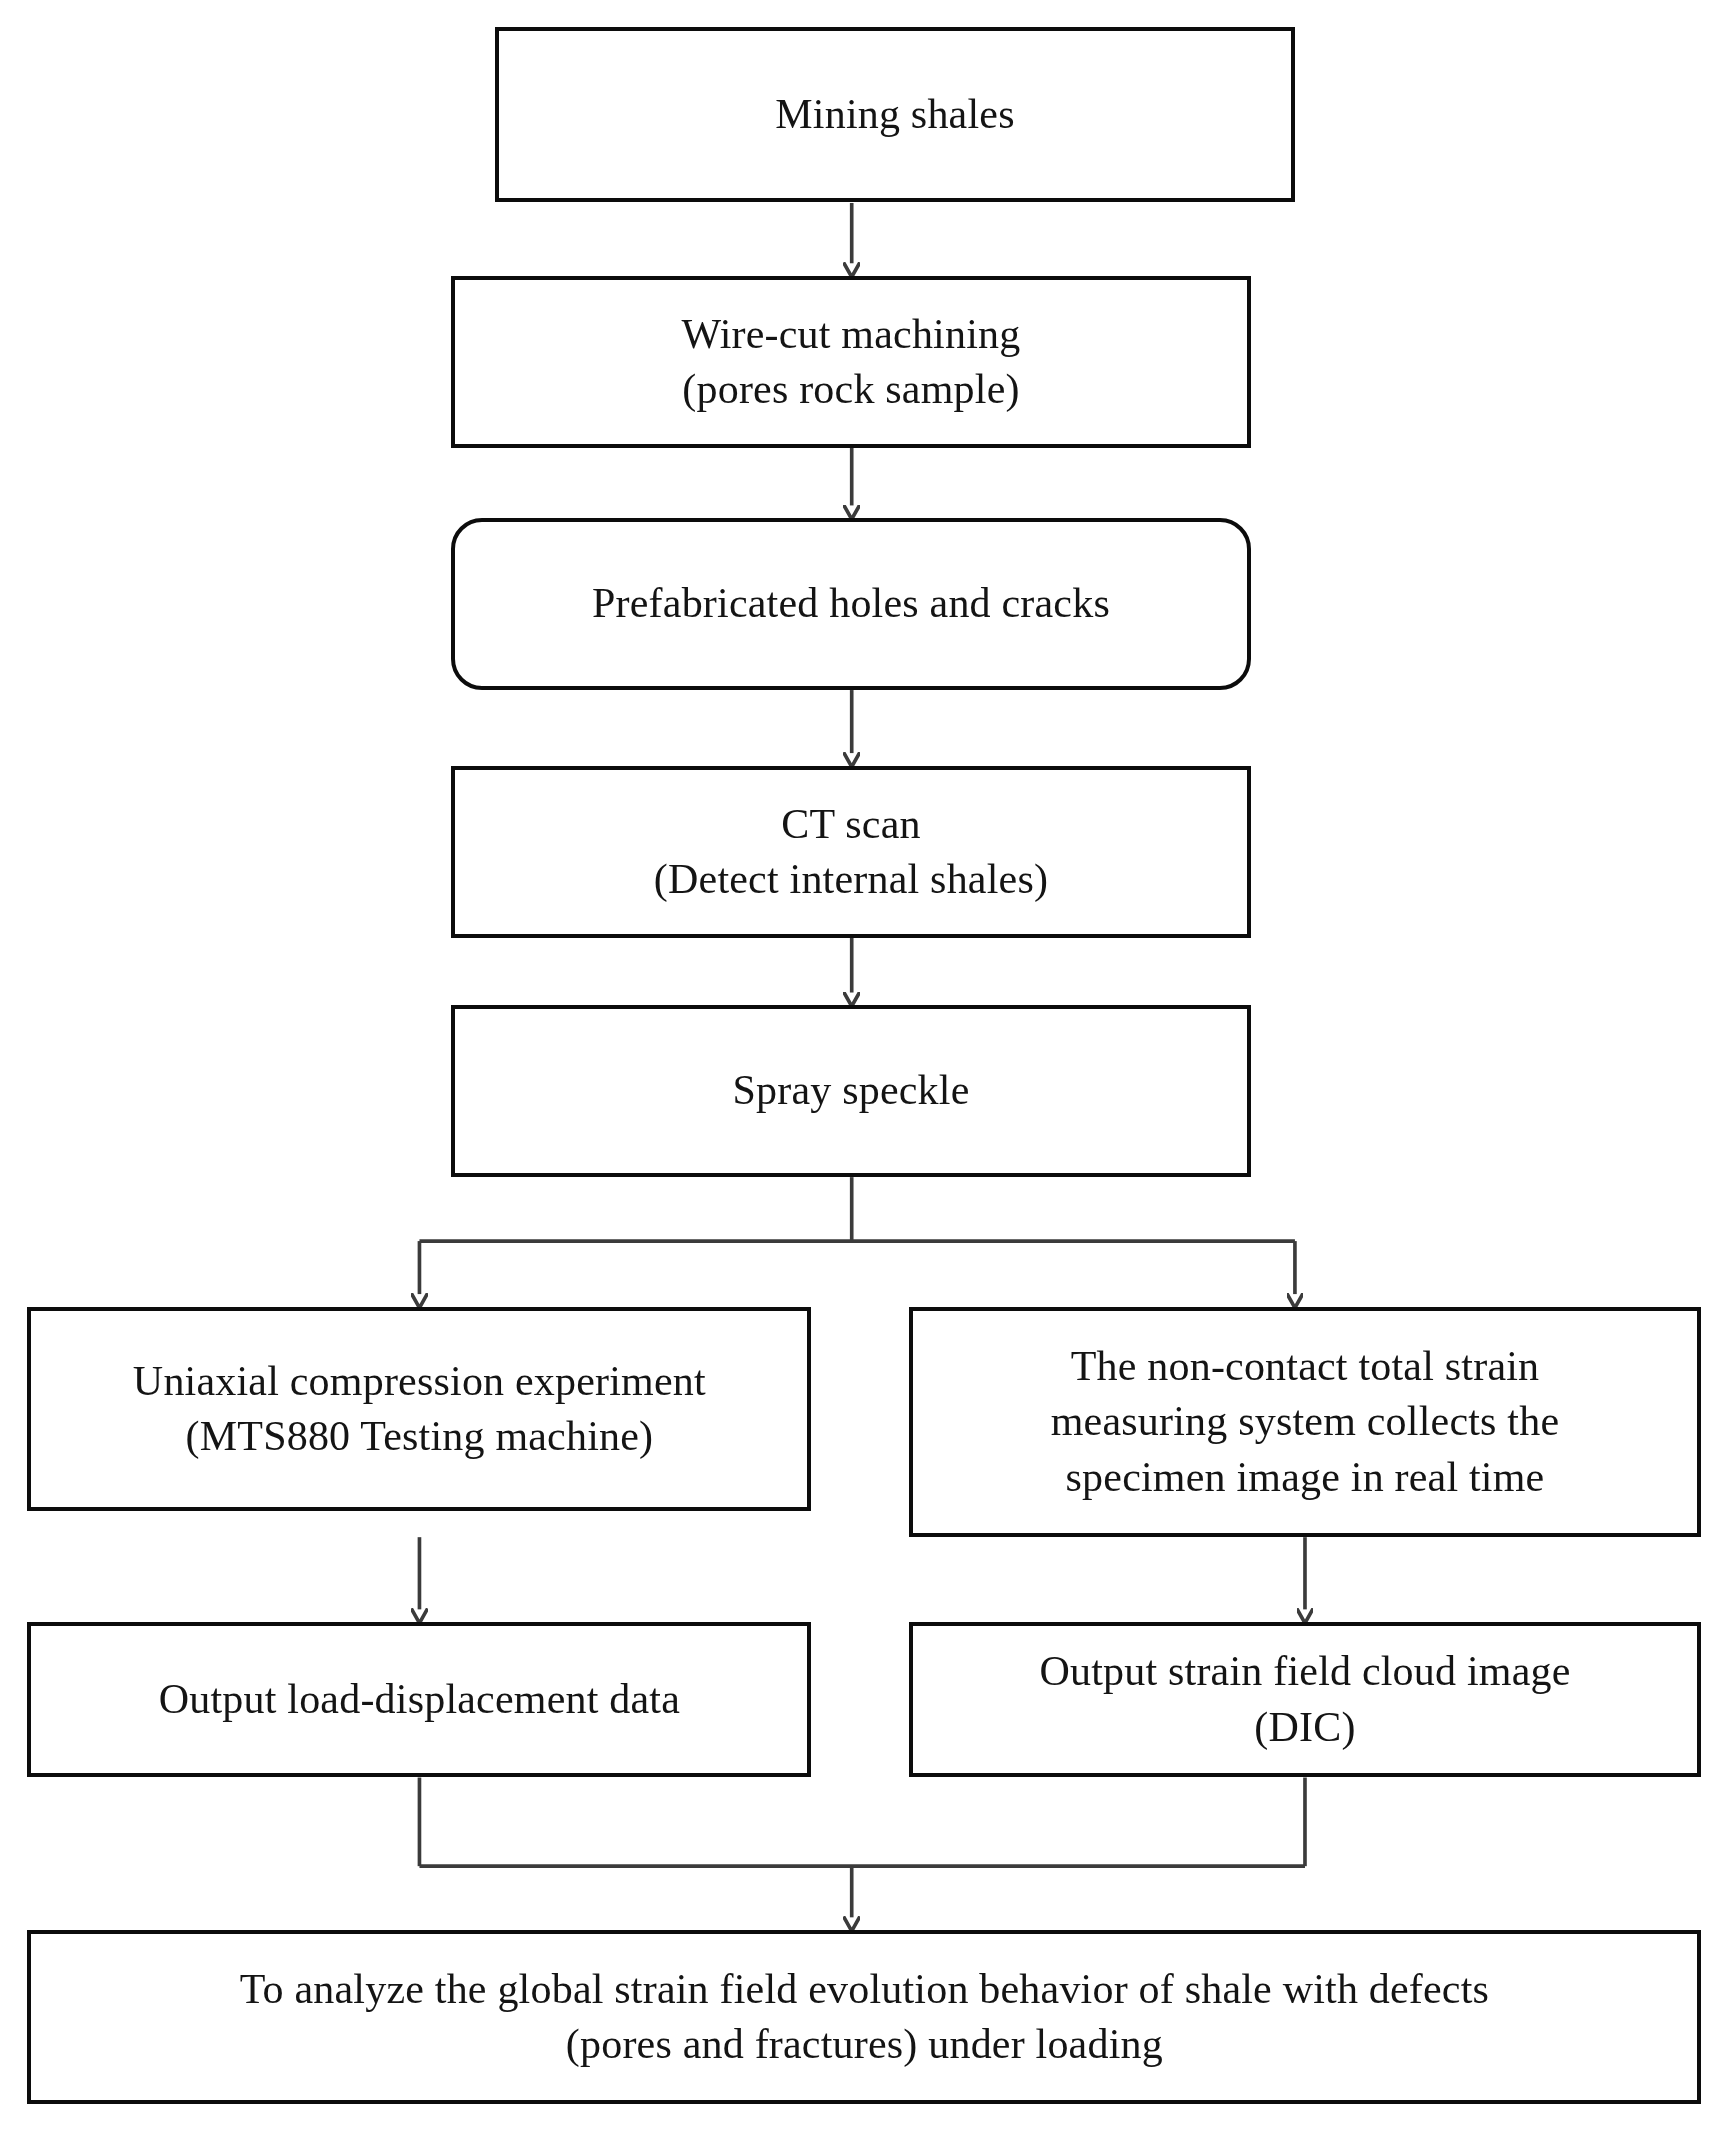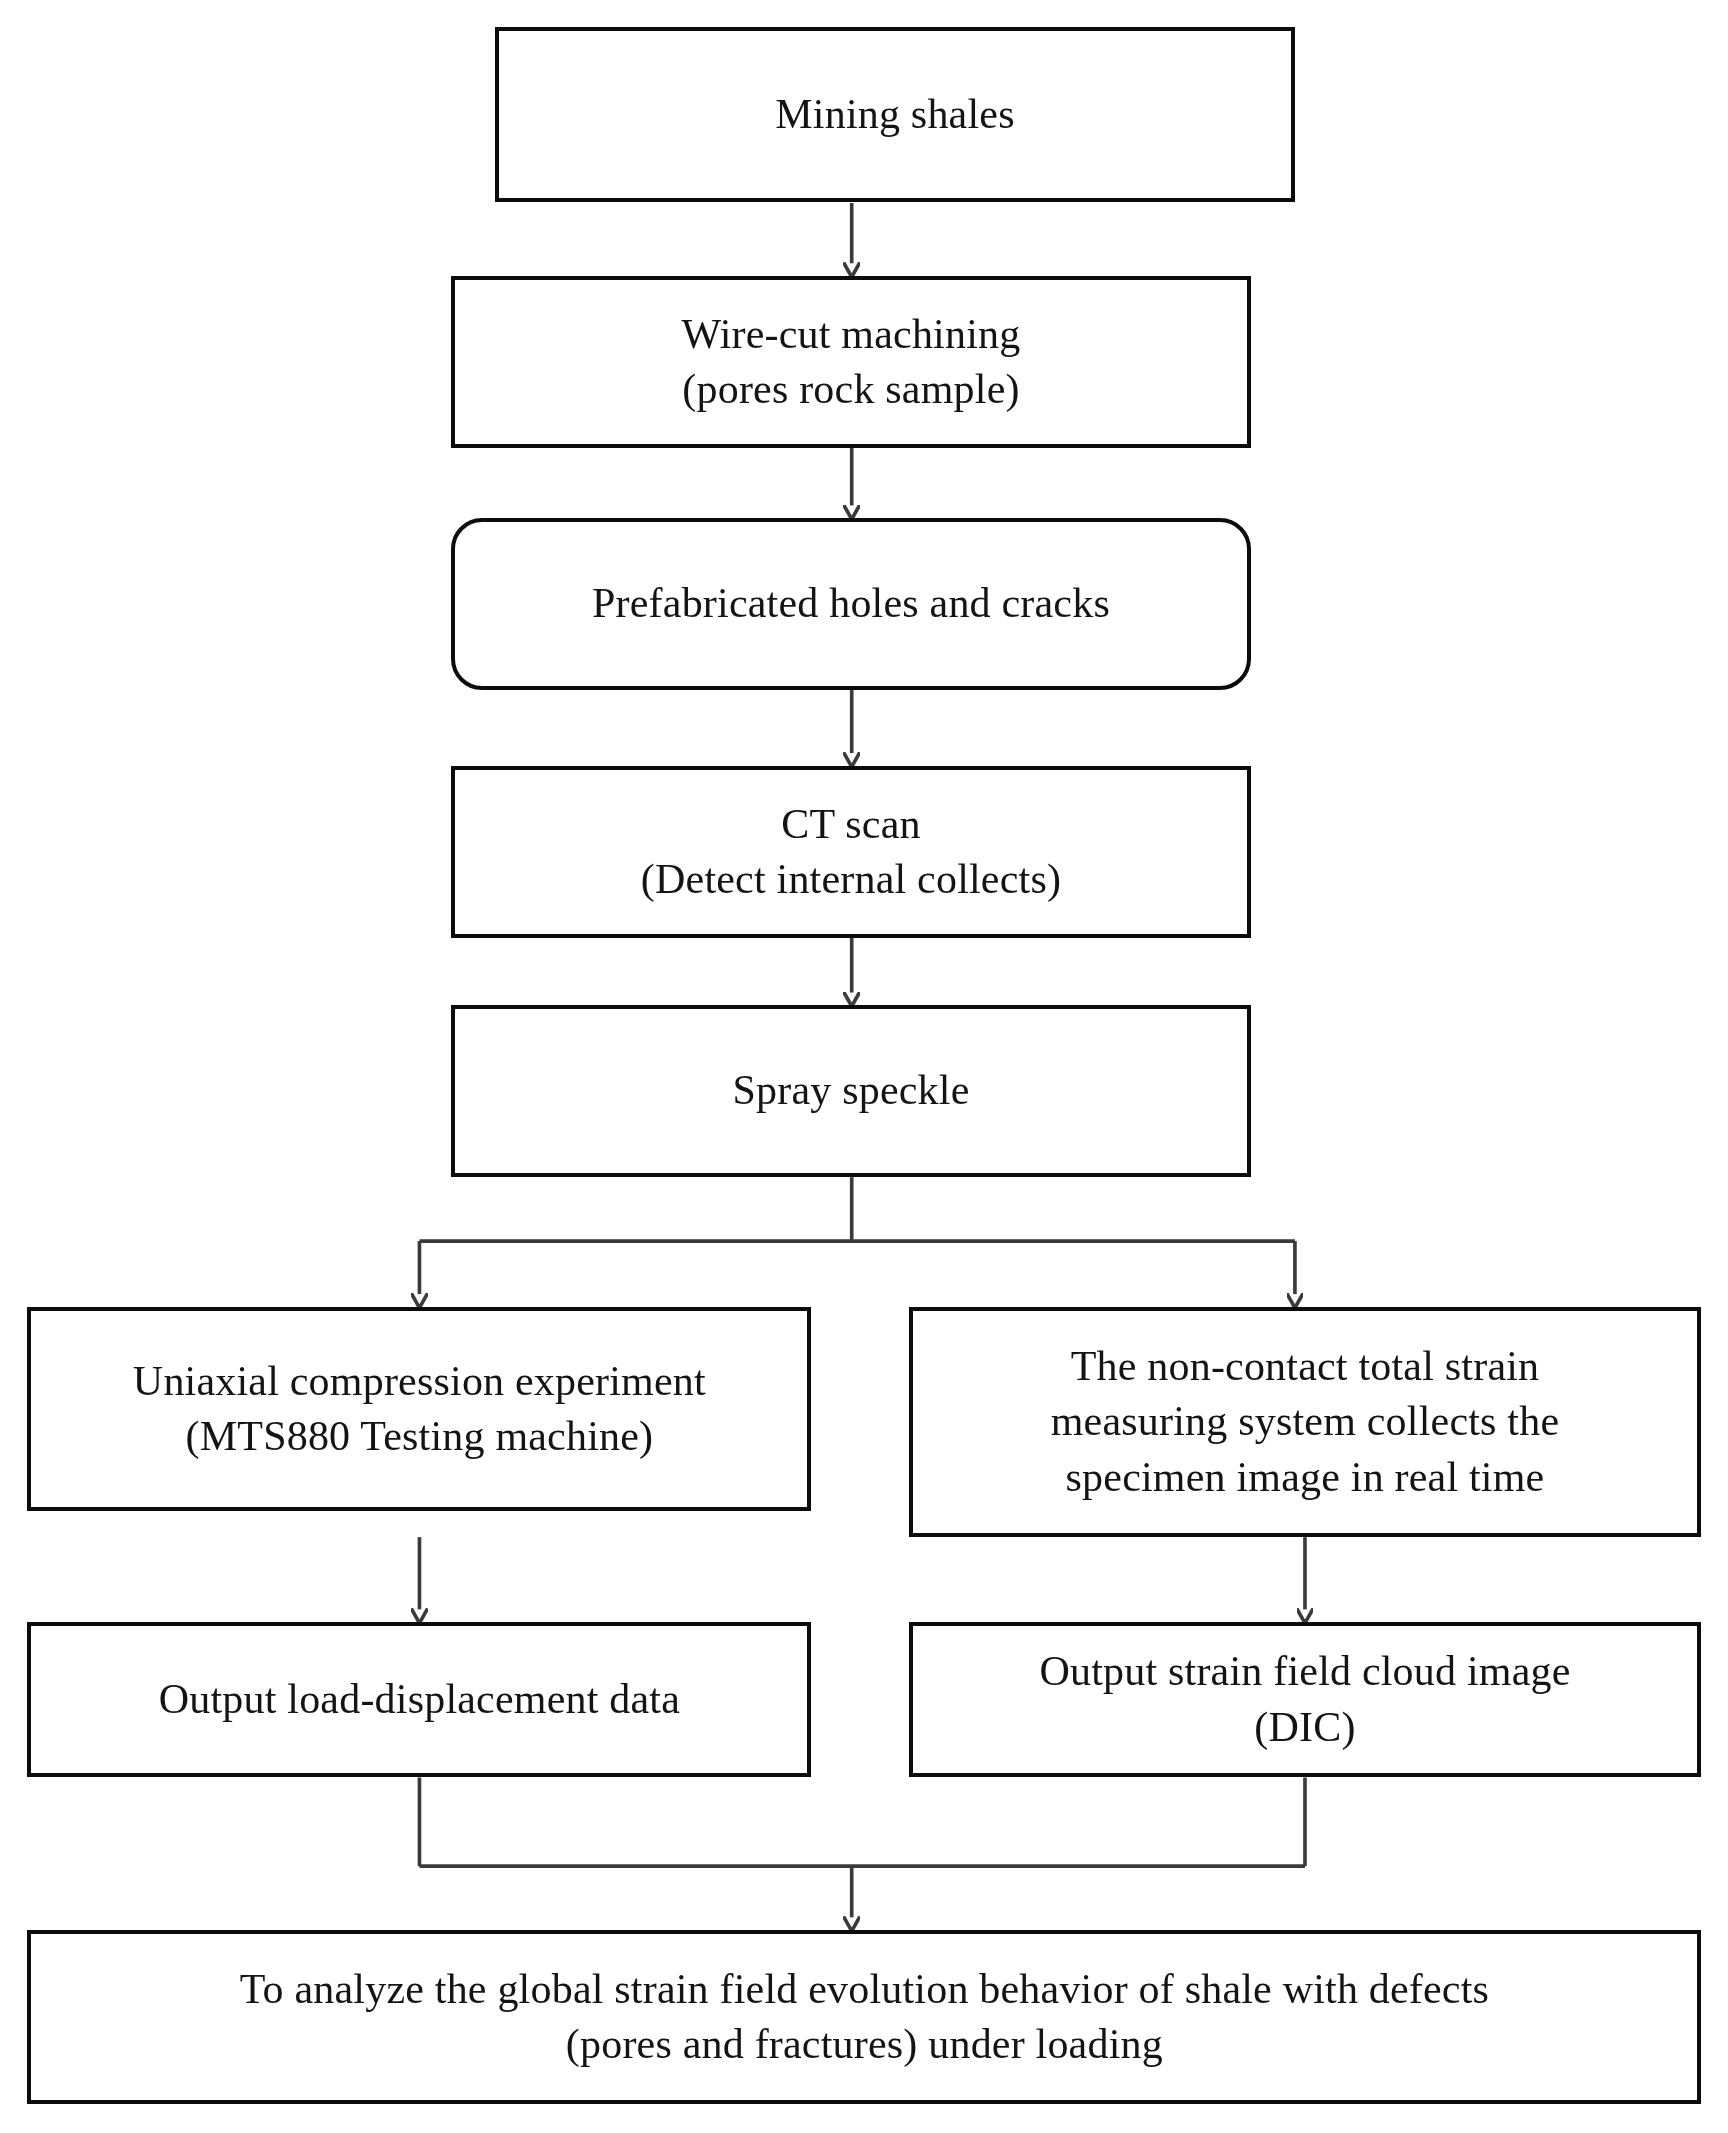--- a/index.html
+++ b/index.html
@@ -111,21 +111,21 @@
     <span class="txt">Wire-cut machining
 (pores rock sample)</span>
   </div>
 
   <div class="box" id="b-prefab">
     <span class="txt">Prefabricated holes and cracks</span>
   </div>
 
   <div class="box" id="b-ctscan">
     <span class="txt">CT scan
-(Detect internal collects)</span>
+(Detect internal shales)</span>
   </div>
 
   <div class="box" id="b-speckle">
     <span class="txt">Spray speckle</span>
   </div>
 
   <div class="box" id="b-uniaxial">
     <span class="txt">Uniaxial compression experiment
 (MTS880 Testing machine)</span>
   </div>

